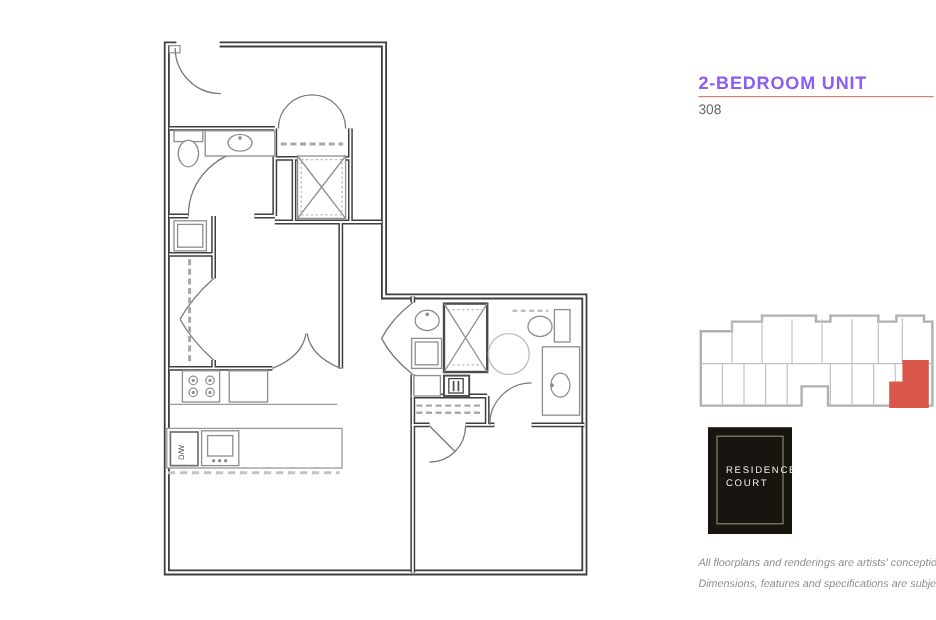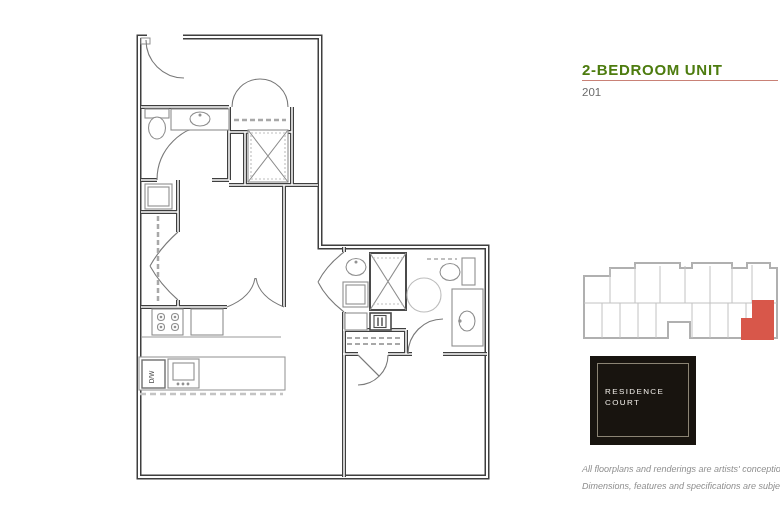--- a/index.html
+++ b/index.html
@@ -5,27 +5,27 @@
   html,body{margin:0;padding:0;background:#ffffff;}
   .page{
     position:relative;width:780px;height:517px;background:#ffffff;overflow:hidden;
     font-family:"Liberation Sans", sans-serif;
   }
   svg{display:block;}
   .floorplan-svg{position:absolute;left:0;top:0;}
   .sidebar{position:absolute;left:582px;top:0;width:198px;height:517px;}
   .page-title{
     position:absolute;left:0;top:61px;margin:0;
-    font-size:15px;font-weight:bold;letter-spacing:.7px;color:#4d7c0f;white-space:nowrap;
+    font-size:15px;font-weight:bold;letter-spacing:.7px;color:#8b5cf6;white-space:nowrap;
   }
   .title-rule{position:absolute;left:0;top:80px;width:196px;height:1px;background:#c98176;}
   .unit-number{position:absolute;left:0;top:86px;font-size:11.5px;color:#6a6a6a;}
   .keyplan-svg{position:absolute;left:-2px;top:256px;}
   .logo{
-    position:absolute;left:8px;top:356px;width:106px;height:89px;background:#18140f;
+    position:absolute;left:8px;top:356px;width:70px;height:89px;background:#18140f;
   }
   .logo-frame{position:absolute;left:7px;top:7px;right:7px;bottom:8px;border:1px solid #8b8474;}
   .logo-text{
     position:absolute;left:15px;top:30px;color:#f2efea;font-size:8px;line-height:11px;
     letter-spacing:1.4px;font-weight:normal;
   }
   .disclaimer{position:absolute;left:0;top:461px;width:198px;margin:0;font-style:italic;
     font-size:9px;line-height:16.5px;color:#8f8f8f;}
   .disclaimer span{display:block;white-space:nowrap;}
 </style>
@@ -157,21 +157,21 @@
         <line x1="347" y1="338" x2="402" y2="338" stroke="#a8a8a8" stroke-width="2" stroke-dasharray="5,3"></line>
         <line x1="347" y1="344" x2="402" y2="344" stroke="#a8a8a8" stroke-width="2" stroke-dasharray="5,3"></line>
       </g>
     </g>
   </svg>
 
   <div class="sidebar">
 
     <h1 class="page-title">2-BEDROOM UNIT</h1>
     <div class="title-rule"></div>
-    <div class="unit-number">201</div>
+    <div class="unit-number">308</div>
 
     <svg class="keyplan-svg" width="200" height="92" viewBox="0 0 200 92">
       <g fill="#ffffff" stroke="#b0b0b0">
         <path d="M4,20 H30 V12 H55 V7 H100 V12 H112 V7 H152 V12 H167 V7 H190 V12 H197 V82 H110 V66 H88 V82 H4 Z" stroke-width="2"></path>
         <path d="M4,47 H197 M22,47 V82 M40,47 V82 M58,47 V82 M76,47 V82 M112,47 V82 M130,47 V82 M148,47 V82 M166,47 V82
                  M30,12 V47 M55,9 V47 M80,10 V47 M105,10 V47 M130,10 V47 M152,10 V47 M172,9 V47" fill="none" stroke="#c2c2c2" stroke-width="1"></path>
       </g>
       <path d="M172,44 L194,44 L194,84 L161,84 L161,62 L172,62 Z" fill="#d8574a" stroke="none"></path>
     </svg>
 

